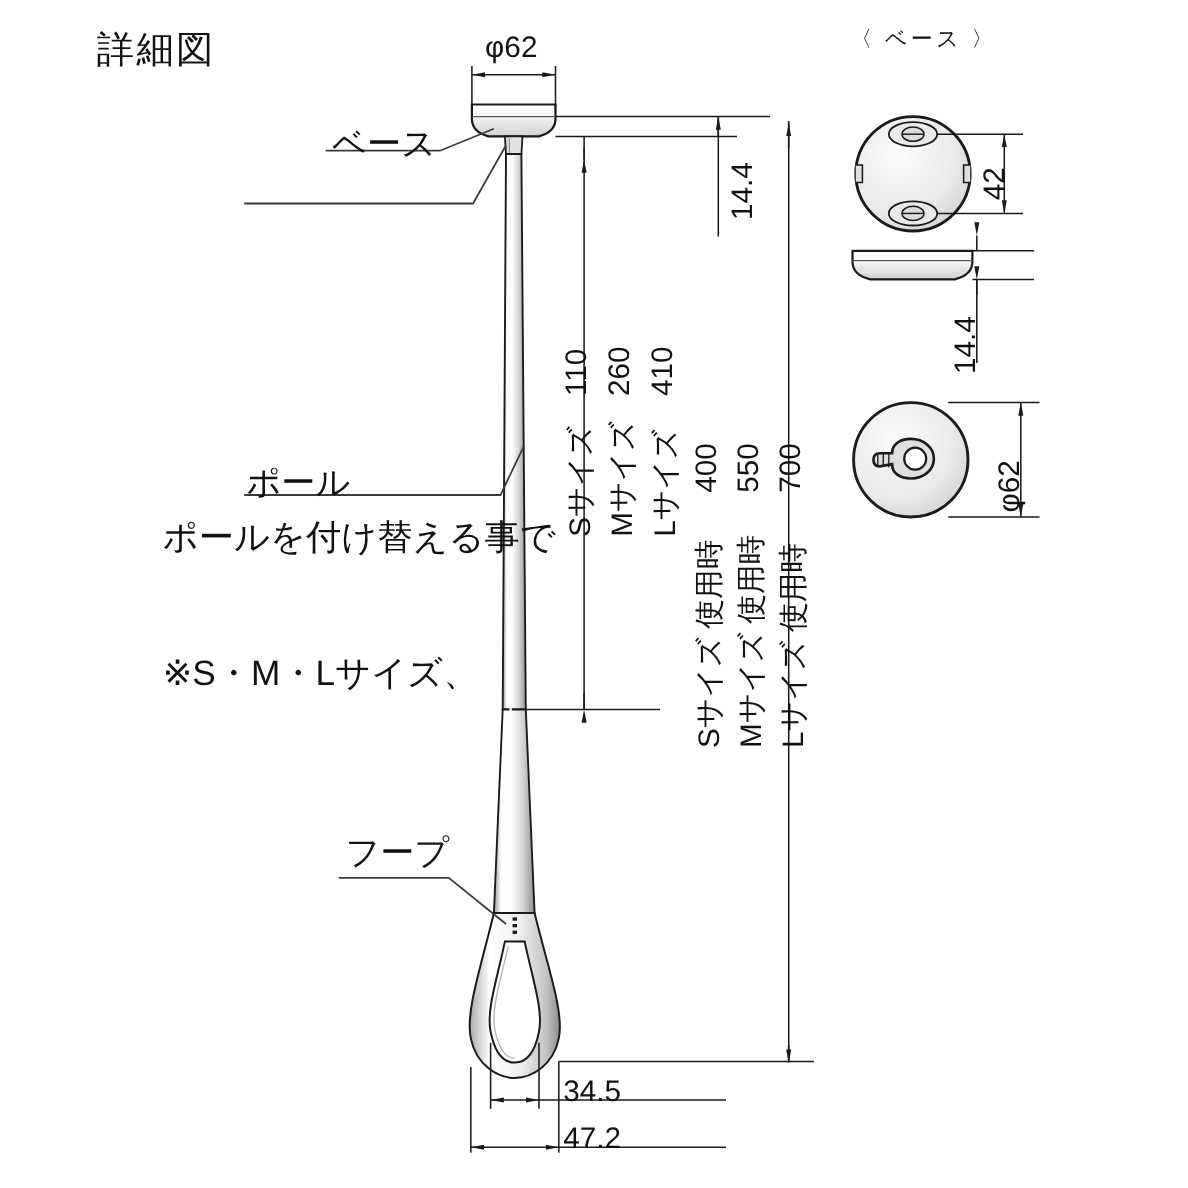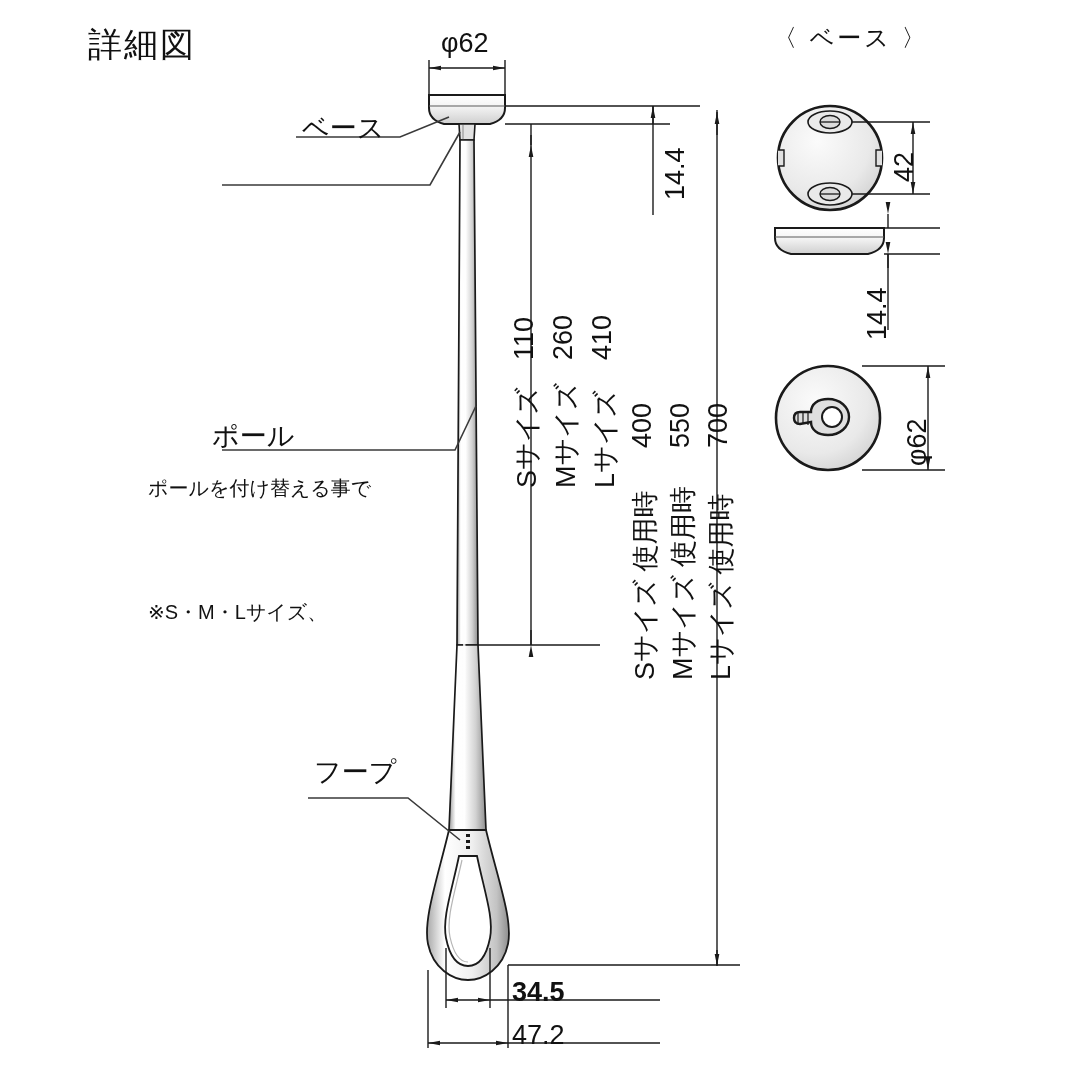--- a/index.html
+++ b/index.html
@@ -4,24 +4,24 @@
 <style>
   html,body{margin:0;padding:0;background:#ffffff;}
   body{width:1080px;height:1080px;position:relative;overflow:hidden;
        font-family:"Liberation Sans","DejaVu Sans",sans-serif;color:#1a1a1a;}
   #stage{position:absolute;left:0;top:0;width:909px;height:1080px;text-align:right;}
   svg{position:absolute;left:0;top:0;}
   .txt{position:absolute;white-space:pre;color:#111;}
   .rot{position:absolute;white-space:nowrap;color:#111;
        transform-origin:0 0; transform:rotate(-90deg);}
   .title{font-size:34px;letter-spacing:2px;}
-  .lead{font-size:27px;}
-  .note{font-size:20px;line-height:33px;}
+  .lead{font-size:31px;}
+  .note{font-size:32px;line-height:33px;}
   .dim{font-size:27px;}
-  .sect{font-size:24px;letter-spacing:3px;}
+  .sect{font-size:20px;letter-spacing:3px;}
 </style>
 </head>
 <body>
 
 <div id="stage">
 
   <svg width="1080" height="1080" viewBox="0 0 1080 1080">
     <defs>
       <linearGradient id="poleGrad" x1="0" y1="0" x2="1" y2="0">
         <stop offset="0%" stop-color="#9a9a9a"></stop>
@@ -179,31 +179,31 @@
         <line x1="928" y1="366" x2="928" y2="470" marker-start="url(#arrR)" marker-end="url(#arrL)"></line>
       </g>
     </g>
   </svg>
 
   <div class="txt title" style="left:88px; top:22px;">詳細図</div>
 
   <div class="txt sect" style="left:773px; top:22px;">〈 ベース 〉</div>
 
   <div class="txt lead" style="left:302px; top:110px;">ベース</div>
-  <div class="txt lead" style="left:212px; top:418px;">ポール</div>
+  <div class="txt lead" style="left:224px; top:418px;">ポール</div>
   <div class="txt lead" style="left:314px; top:754px;">フープ</div>
 
   <div class="txt note" style="left:148px; top:472px;">ポールを付け替える事で</div>
   <div class="txt note" style="left:148px; top:548px;margin-top:48px;">※S・M・Lサイズ、</div>
 
   <div class="txt dim" style="left:441px; top:28px;">φ62</div>
 
   <div class="rot dim" style="left:660px; top:200px;">14.4</div>
 
-  <div class="txt dim" style="left:512px; top:977px;font-weight:bold;">34.5</div>
+  <div class="txt dim" style="left:512px; top:977px;">34.5</div>
   <div class="txt dim" style="left:512px; top:1020px;">47.2</div>
 
   <div class="rot dim" style="left:509px; top:360px;">110</div>
   <div class="rot dim" style="left:509px; top:488px;">Sサイズ</div>
 
   <div class="rot dim" style="left:548px; top:360px;">260</div>
   <div class="rot dim" style="left:548px; top:488px;">Mサイズ</div>
 
   <div class="rot dim" style="left:587px; top:360px;">410</div>
   <div class="rot dim" style="left:587px; top:488px;">Lサイズ</div>

